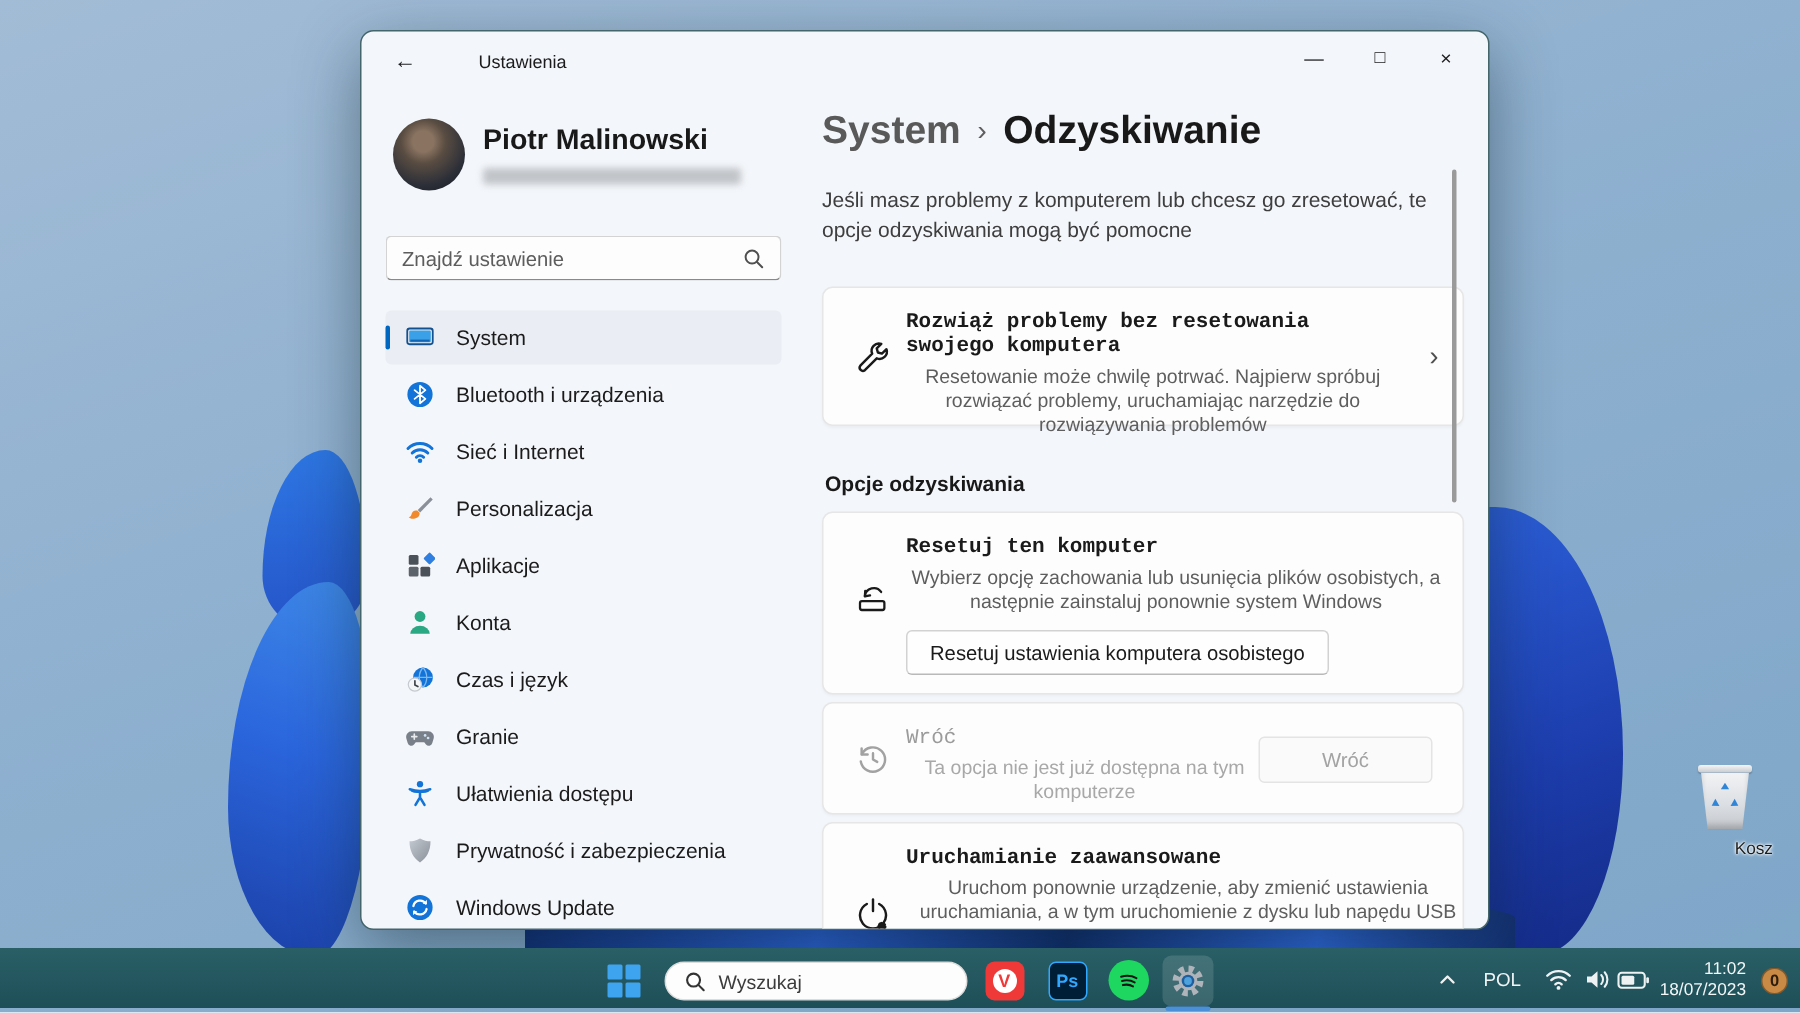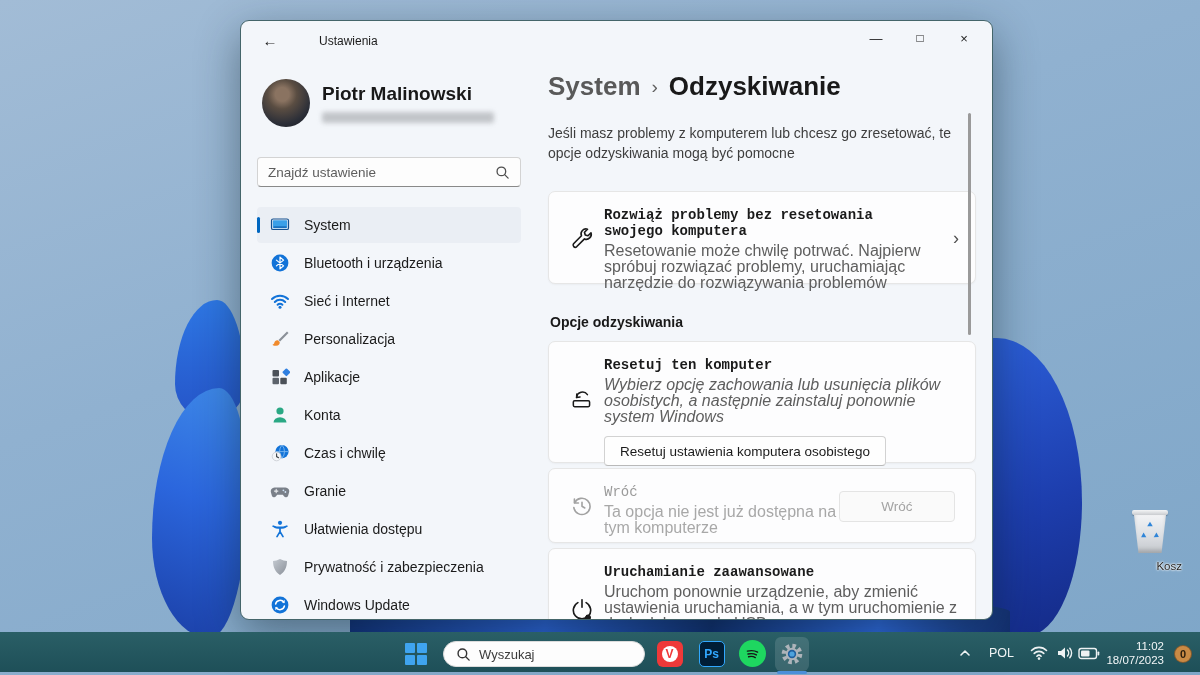--- a/index.html
+++ b/index.html
@@ -75,33 +75,33 @@
   .bc-parent { font-size:26px; font-weight:600; color:#595959; }
   .bc-sep { font-size:19px; color:#5f5f5f; margin:0 11px; position:relative; top:-2px; }
   .bc-current { font-size:26px; font-weight:700; color:#191919; }
   .page-desc { position:absolute; left:0; top:102px; width:424px; font-size:14px; line-height:20px; color:#3e3e3e; }
 
   .card { position:absolute; left:0; width:428px; background:#fdfdfe; border:1px solid #e6e6e6;
     border-radius:7px; box-shadow:0 1px 2px rgba(0,0,0,.04); }
   .card-ico { position:absolute; left:20px; width:26px; height:26px; display:flex; }
   .card-body { position:absolute; left:55px; top:15px; right:42px; }
   .card-title { font-size:14px; font-weight:700; color:#1a1a1a; white-space:nowrap;font-family:Liberation Mono, monospace; }
-  .card-desc { margin-top:4px; font-size:16px; line-height:16px; color:#5e5e5e; }
+  .card-desc { margin-top:4px; font-size:13px; line-height:16px; color:#5e5e5e;text-align:center; }
   .card-chevron { position:absolute; right:16px; top:50%; transform:translateY(-50%);
     font-size:18px; color:#4f4f4f; }
 
   .card-troubleshoot { top:170px; height:93px; cursor:pointer; }
   .card-troubleshoot .card-ico { top:34px; }
   .card-troubleshoot .card-title { white-space:normal; }
 
   .section-label { position:absolute; left:2px; top:293px; font-size:14px; font-weight:700; color:#191919; }
 
   .card-reset { top:320px; height:122px; }
   .card-reset .card-ico { top:43px; }
-  .card-reset .card-desc { width:360px;font-style:italic; }
+  .card-reset .card-desc { width:360px; }
   .reset-button { margin-top:11px; height:30px; padding:0 15px; font-size:13.5px; color:#1a1a1a;
     background:#fefefe; border:1px solid #d2d2d2; border-bottom-color:#b9b9b9; border-radius:4px;
     font-family:inherit; cursor:pointer; }
 
   .card-goback { top:447px; height:75px; }
   .card-goback .card-ico { top:24px; }
   .card-goback .card-title { color:#9b9b9b; font-weight:400; font-size:14px; }
   .card-goback .card-desc { color:#a8a8a8; width:238px; }
   .goback-button { position:absolute; right:20px; top:22px; width:116px; height:31px; font-size:13.5px;
     color:#a3a3a3; background:#fafafa; border:1px solid #e4e4e4; border-radius:4px; font-family:inherit; }
@@ -280,21 +280,21 @@
 
       <div class="nav-item">
         <span class="nav-ico">
           <svg viewBox="0 0 20 20">
               <circle cx="12" cy="8.6" r="6.6" fill="#1273d8"></circle>
               <path d="M5.6 8.6 h12.8 M12 2 a10 10 0 0 1 0 13.2 M12 2 a10 10 0 0 0 0 13.2" stroke="#7db8ef" stroke-width=".9" fill="none"></path>
               <circle cx="6.6" cy="13.4" r="4.4" fill="#f4f6f8" stroke="#c6cad0" stroke-width=".8"></circle>
               <path d="M6.6 10.8 v2.8 l2 1.1" stroke="#3c4248" stroke-width="1.1" fill="none" stroke-linecap="round"></path>
             </svg>
         </span>
-        <span class="nav-label">Czas i chwilę</span>
+        <span class="nav-label">Czas i język</span>
       </div>
 
       <div class="nav-item">
         <span class="nav-ico">
           <svg viewBox="0 0 20 20">
               <path d="M4.5 6.5 h11 a3.8 3.8 0 0 1 3.6 4.8 l-.9 3.1 a2.4 2.4 0 0 1 -4.2.9 l-1.2 -1.5 h-5.6 l-1.2 1.5 a2.4 2.4 0 0 1 -4.2 -.9 l-.9 -3.1 A3.8 3.8 0 0 1 4.5 6.5z" fill="#7a8089"></path>
               <path d="M6.2 8.4 v3.4 M4.5 10.1 h3.4" stroke="#e8eaed" stroke-width="1.1" stroke-linecap="round"></path>
               <circle cx="13.4" cy="9.3" r=".9" fill="#cfe2f5"></circle>
               <circle cx="15.4" cy="11" r=".9" fill="#cfe2f5"></circle>
             </svg>

